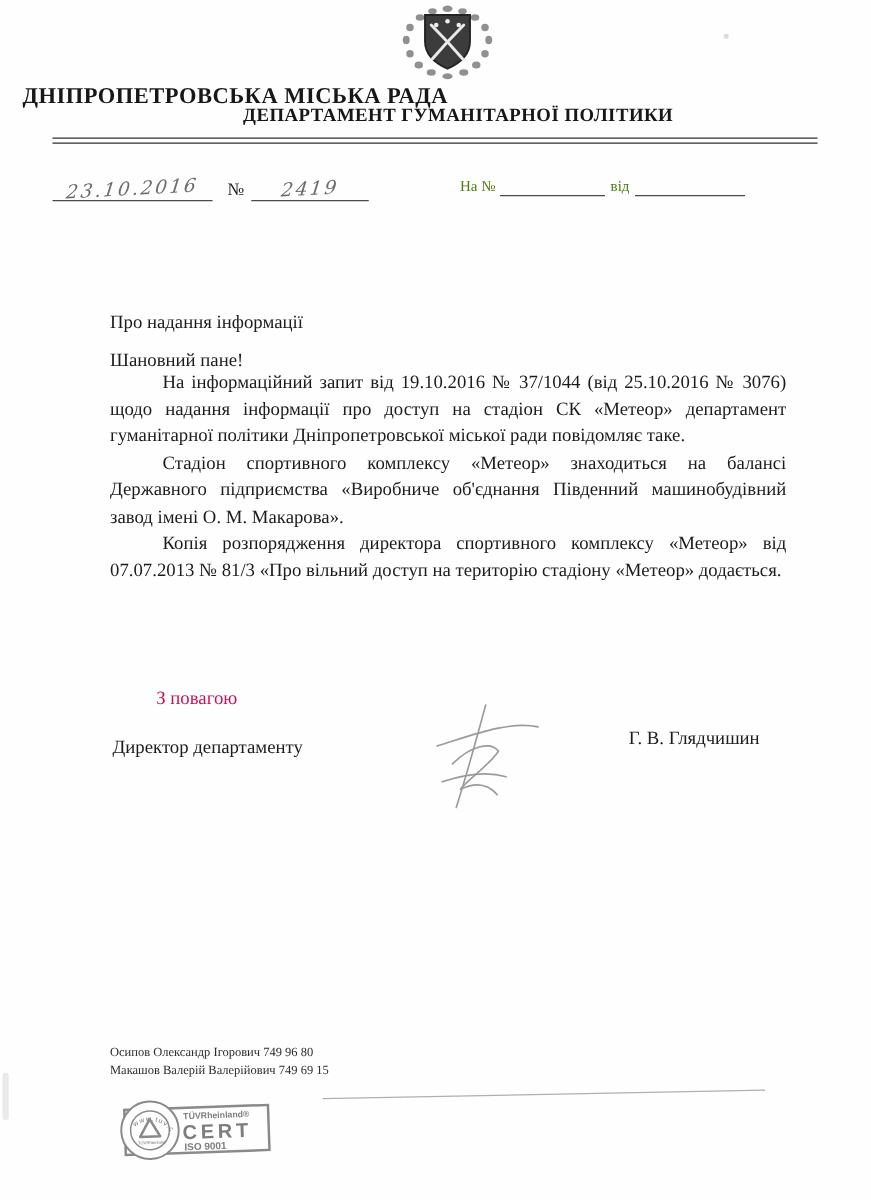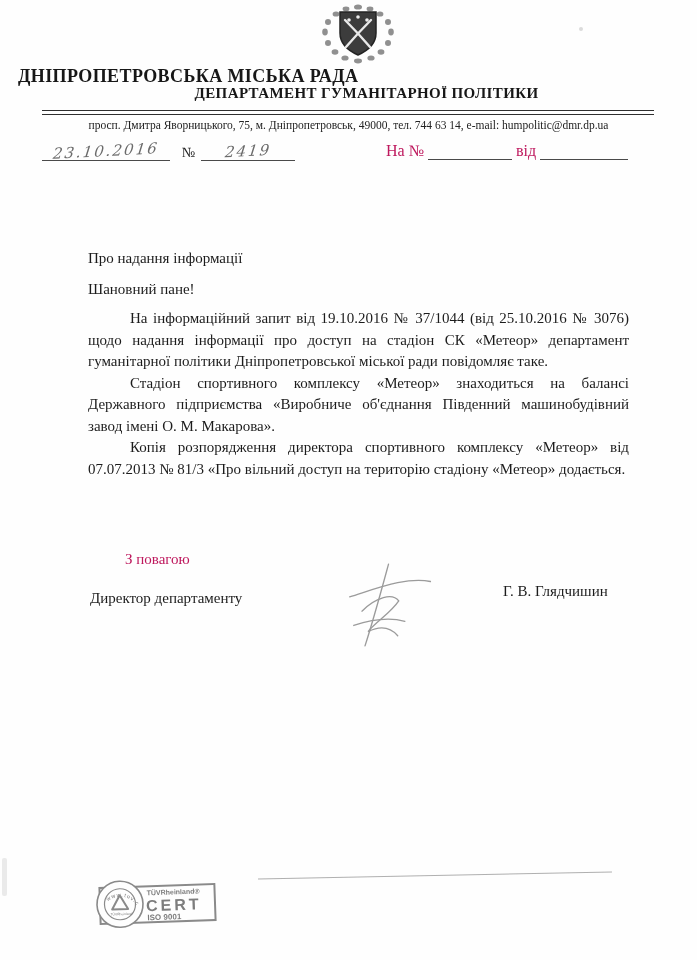--- a/index.html
+++ b/index.html
@@ -31,38 +31,38 @@
   .hand-underline{
     display:inline-block;border-bottom:1.3px solid #4a4a4a;height:18px;
     vertical-align:bottom;text-align:center;
   }
   .hand{
     font-family:"DejaVu Serif",serif;font-style:italic;font-size:15px;
     color:#6b6b6b;letter-spacing:2px;display:inline-block;
     transform:rotate(-3deg) skewX(-10deg);
   }
   .num-label{font-size:14px;color:#1e1e1e;padding:0 6px 0 12px;}
-  .ref-right{position:absolute;left:386px;top:142px;font-size:16px;color:#be185d;}
+  .ref-right{position:absolute;left:368px;top:142px;font-size:12px;color:#4d7c0f;}
   .blank-line{
     display:inline-block;border-bottom:1px solid #4a4a4a;height:14px;
     vertical-align:bottom;margin:0 4px;
   }
   
   .recipient{
     position:absolute;left:389px;top:178px;font-size:15px;line-height:21px;color:#1c1c1c;
   }
   
   .subject{position:absolute;left:88px;top:250px;font-size:15px;color:#1c1c1c;}
   .salutation{
     position:absolute;left:88px;top:281px;width:541px;
     font-size:15px;color:#1c1c1c;
   }
   
   .body-text{
-    position:absolute;left:88px;top:308px;width:541px;
+    position:absolute;left:88px;top:296px;width:541px;
     font-size:15px;line-height:21.5px;text-align:justify;color:#1c1c1c;
   }
   .body-text p{margin:0;text-indent:42px;}
   
   .regards{position:absolute;left:125px;top:551px;font-size:15px;color:#be185d;}
   .position-title{position:absolute;left:90px;top:590px;font-size:15px;color:#1c1c1c;text-align:right;}
   .signer-name{position:absolute;left:503px;top:583px;font-size:15px;color:#1c1c1c;}
   .signature{position:absolute;left:330px;top:558px;width:115px;height:92px;}
   
   .footer-contacts{
@@ -111,21 +111,20 @@
     </g>
     <g stroke="#e9e9e9" stroke-width="2.4" fill="none" stroke-linecap="round">
       <path d="M27 18 Q40 31 52 45"></path>
       <path d="M53 18 Q40 31 28 45"></path>
     </g>
   </svg>
 
   <div class="org-title">ДНІПРОПЕТРОВСЬКА МІСЬКА РАДА</div>
   <div class="dept-title">ДЕПАРТАМЕНТ ГУМАНІТАРНОЇ ПОЛІТИКИ</div>
   <div class="double-rule"></div>
-  <div class="address-line">просп. Дмитра Яворницького, 75, м. Дніпропетровськ, 49000, тел. 744 63 14, e-mail: humpolitic@dmr.dp.ua</div>
 
   <div class="ref-left">
     <span class="hand-underline" style="width:128px;"><span class="hand">23.10.2016</span></span><span class="num-label">№</span><span class="hand-underline" style="width:94px;"><span class="hand">2419</span></span>
   </div>
 
   <div class="ref-right">
     <span>На №</span><span class="blank-line" style="width:84px;"></span><span>від</span><span class="blank-line" style="width:88px;"></span>
   </div>
 
 
@@ -145,20 +144,24 @@
     <g stroke="#9b9b9b" stroke-width="1.3" fill="none" stroke-linecap="round">
       <path d="M56 6 C 50 28, 42 58, 33 86"></path>
       <path d="M18 38 C 44 30, 74 18, 97 23"></path>
       <path d="M30 52 C 44 38, 60 34, 66 42 C 58 54, 44 62, 36 72 C 48 66, 58 68, 65 76"></path>
       <path d="M22 66 C 40 60, 58 58, 72 62"></path>
     </g>
   </svg>
 
   <div class="signer-name">Г. В.  Глядчишин</div>
 
+  <div class="footer-contacts">
+    <div>Осипов Олександр Ігорович 749 96 80</div>
+    <div>Макашов Валерій Валерійович 749 69 15</div>
+  </div>
 
   <svg class="stamp" viewBox="0 0 132 56" aria-hidden="true">
     <rect x="10" y="10" width="115" height="36" fill="none" stroke="#8a8a8a" stroke-width="2"></rect>
     <circle cx="30" cy="27" r="23" fill="#fefefe" stroke="#8a8a8a" stroke-width="1.6"></circle>
     <circle cx="30" cy="27" r="15.5" fill="none" stroke="#8a8a8a" stroke-width="1.2"></circle>
     <defs>
       <path id="circTop" d="M 13 30 A 19 19 0 0 1 47 30"></path>
     </defs>
     <text font-size="5.5" letter-spacing="1">
       <textPath href="#circTop" startOffset="8">www.tuv.com</textPath>

